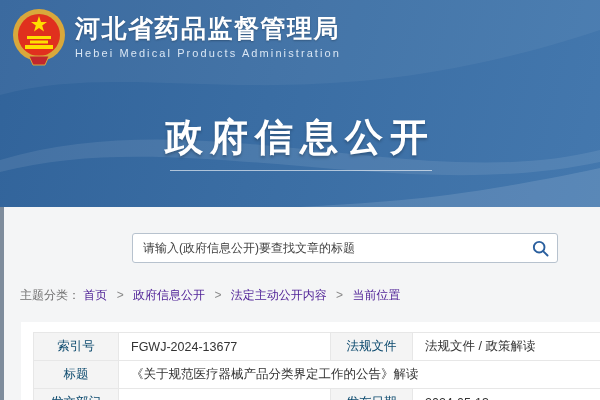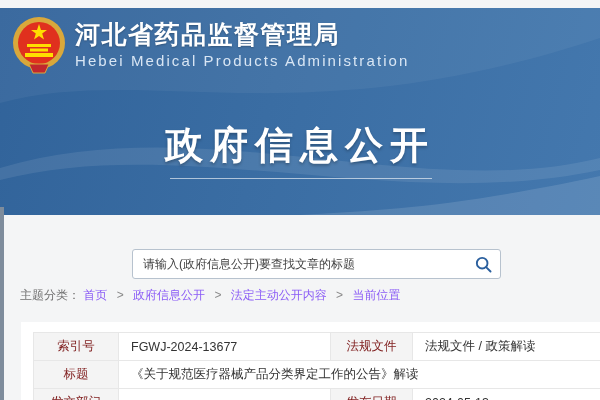--- a/index.html
+++ b/index.html
@@ -6,42 +6,42 @@
   html, body {
     width: 600px; height: 400px;
     overflow: hidden;
     font-family: "Liberation Sans", "DejaVu Sans", sans-serif;
     background: #f4f5f6;
     position: relative;
   }
 
   
   .site-header {
-    position: absolute; left: 0; top: 8px;
+    position: absolute; left: 0; top: 0;
     width: 600px; height: 207px;
     background: linear-gradient(105deg, #31639a 0%, #3a6da3 45%, #4478ae 100%);
     overflow: hidden;
   }
   .site-header svg.waves { position: absolute; left: 0; top: 0; }
 
   .logo-block {
     position: absolute; left: 12px; top: 8px;
     display: flex; align-items: center;
     cursor: pointer;
   }
   .emblem { width: 54px; height: 58px; flex: 0 0 auto; }
   .logo-text { margin-left: 9px; }
   .site-name {
     color: #ffffff; font-size: 25px; font-weight: bold;
     letter-spacing: 1.5px; line-height: 1.1;
     text-shadow: 0 1px 2px rgba(0,0,0,0.25);
     white-space: nowrap;
   }
   .site-name-en {
-    color: #d9e6f4; font-size: 15px; letter-spacing: 2.1px;
+    color: #d9e6f4; font-size: 11px; letter-spacing: 2.1px;
     margin-top: 4px; white-space: nowrap;
   }
 
   .banner-title {
     position: absolute; left: 0; top: 112px; width: 600px;
     text-align: center;
     color: #ffffff; font-size: 38px; font-weight: bold;
     letter-spacing: 7px;
     text-shadow: 0 2px 3px rgba(0,0,0,0.25);
   }
@@ -53,46 +53,46 @@
 
   
   .page-left-edge {
     position: absolute; left: 0; top: 207px;
     width: 4px; height: 193px;
     background: #7e8c9c;
   }
 
   .search-box {
     position: absolute; left: 132px; top: 233px;
-    width: 369px; height: 30px;
+    width: 426px; height: 30px;
     background: #ffffff;
     border: 1px solid #b7c2ce;
     border-radius: 3px;
-    display: flex; align-items: center; margin-top: 16px;
+    display: flex; align-items: center;
   }
   .search-input {
     flex: 1; height: 100%;
     border: none; outline: none; background: transparent;
     padding: 0 10px;
     font-size: 12px; color: #333;
     font-family: "Liberation Sans", "DejaVu Sans", sans-serif;
   }
   .search-input::placeholder { color: #3f3f3f; opacity: 1; }
   .search-btn {
     width: 34px; height: 100%;
     display: flex; align-items: center; justify-content: center;
     cursor: pointer; background: transparent; border: none;
   }
 
   .breadcrumb {
     position: absolute; left: 20px; top: 287px;
     font-size: 12px; color: #6f6f6f;
     white-space: nowrap;
   }
-  .breadcrumb .crumb { color: #8b5cf6; cursor: pointer; }
+  .breadcrumb .crumb { color: #4c1d95; cursor: pointer; }
   .breadcrumb .sep { margin: 0 6px; color: #8a8a8a; }
 
   .content-panel {
     position: absolute; left: 21px; top: 322px;
     width: 640px; height: 130px;
     background: #ffffff;
   }
 
   table.doc-table {
     position: absolute; left: 12px; top: 10px;
@@ -105,21 +105,21 @@
     border: 1px solid #e7e7e7;
     height: 28px;
     padding: 0 12px;
     overflow: hidden; white-space: nowrap;
   }
   td.lbl {
     background: #f4f4f4;
     text-align: center;
     width: 85px;
     padding: 0 4px;
-    color: #7f1d1d;
+    color: #0c4a6e;
   }
   td.lbl2 { width: 82px; }
   td.val1 { width: 212px; }
 </style>
 </head>
 <body>
 
 <div class="site-header">
   <svg class="waves" width="600" height="207" viewBox="0 0 600 207">
     <path d="M0,95 C150,55 300,130 600,30 L600,0 L0,0 Z" fill="rgba(255,255,255,0.05)"></path>

